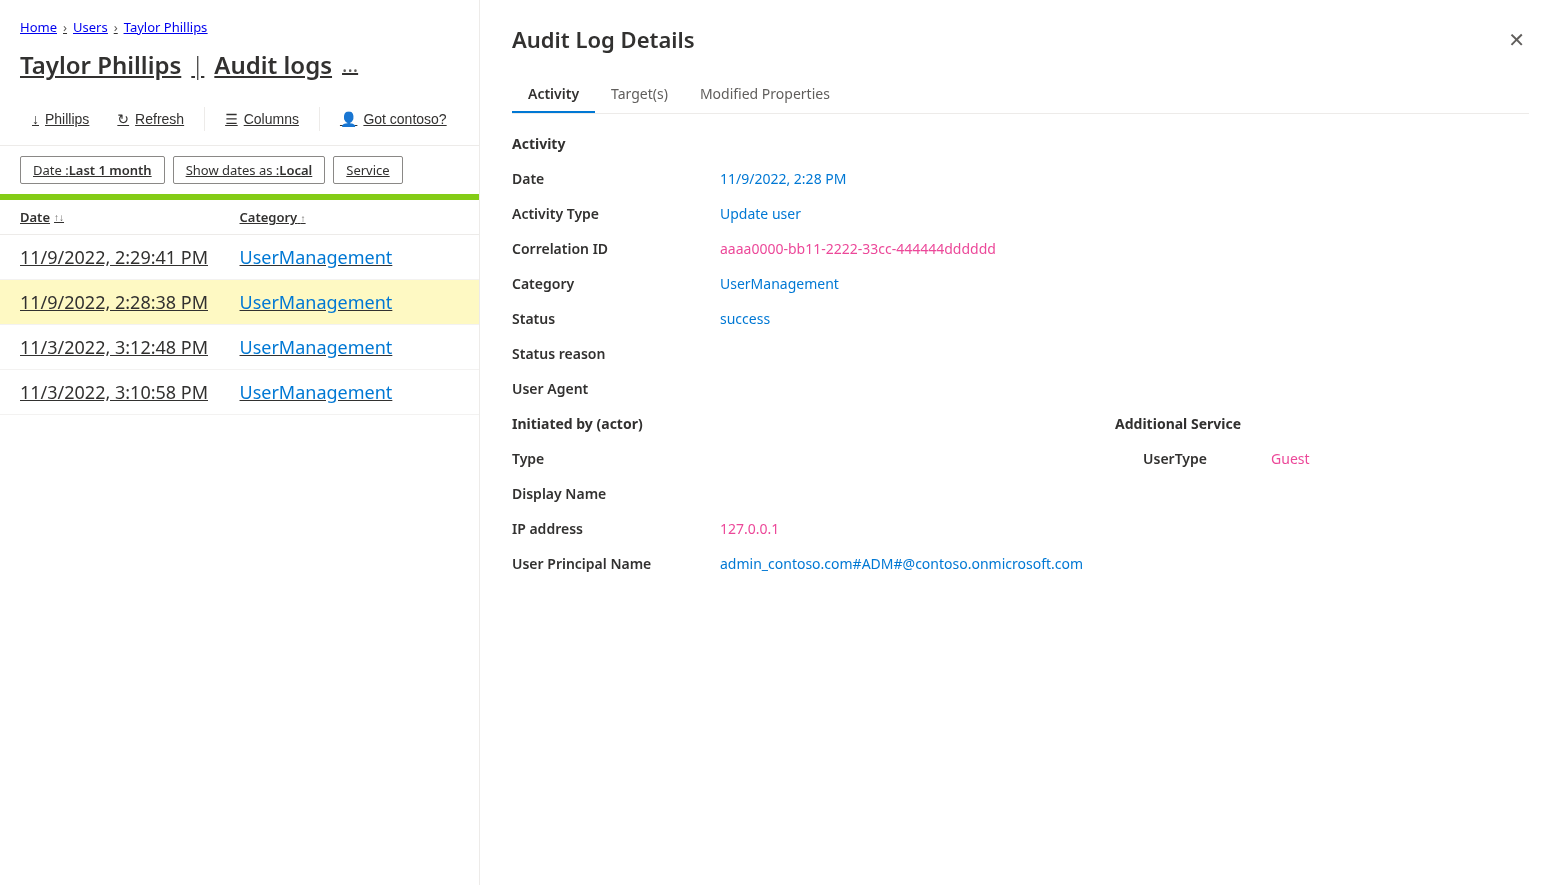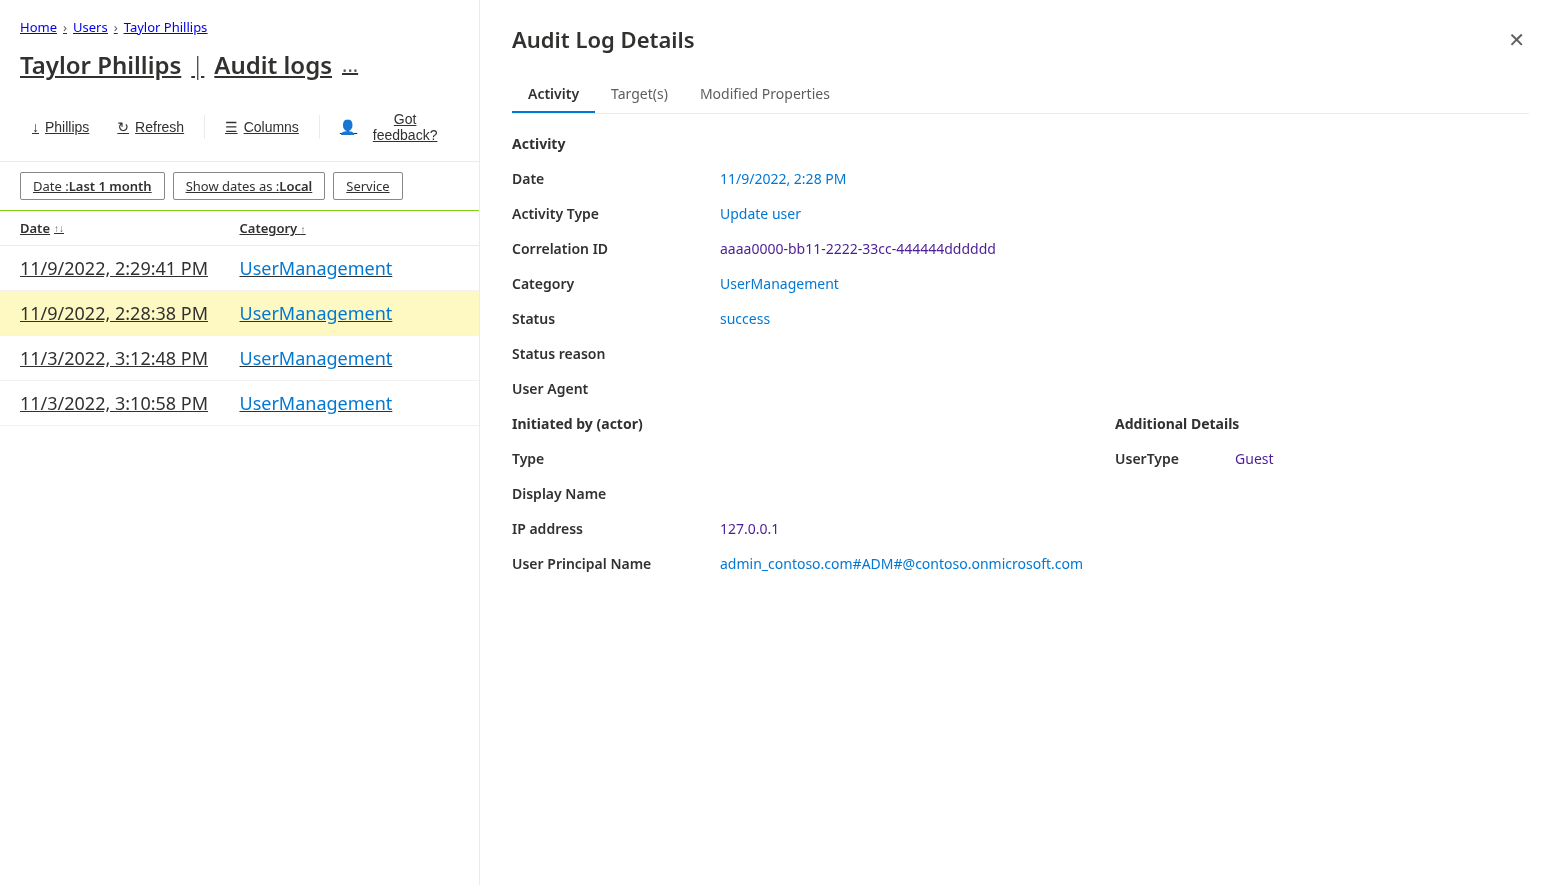--- a/index.html
+++ b/index.html
@@ -63,21 +63,21 @@
       cursor: pointer;
       border-radius: 2px;
     }
     .toolbar-divider { width: 1px; height: 24px; background: #edebe9; margin: 0 4px; }
 
     .filters {
       display: flex;
       align-items: center;
       gap: 0;
       padding: 10px 20px;
-      border-bottom: 1px solid #84cc16;
+      border-bottom: 6px solid #84cc16;
     }
     .filter-tag {
       display: flex;
       align-items: center;
       padding: 4px 12px;
       border: 1px solid #8a8886;
       border-radius: 2px;
       font-size: 13px;
       background: #fff;
       cursor: pointer;
@@ -180,41 +180,43 @@
       margin-bottom: 16px;
       align-items: start;
     }
     .detail-label {
       font-weight: 600;
       font-size: 14px;
       color: #323130;
     }
     .detail-value {
       font-size: 14px;
-      color: #4c1d95;
+      color: #ec4899;
     }
     .detail-value.link { color: #0078d4; cursor: pointer; }
 
     .two-columns {
       display: grid;
       grid-template-columns: 1fr 1fr;
       gap: 0;
     }
 
     .actor-section { }
     .additional-section {
       padding-left: 32px;
     }
     .additional-section .section-label {
       margin-bottom: 16px;
     }
     .additional-detail-row {
       display: grid;
       grid-template-columns: 120px 1fr;
+      gap: 8px;
       margin-bottom: 16px;
+      margin-left: 28px;
     }
   </style>
 </head>
 <body>
 
 <div class="left-panel">
 
   <div class="breadcrumb">
     <a href="#">Home</a>
     <span>›</span>
@@ -240,21 +242,21 @@
       <span>Refresh</span>
     </button>
     <div class="toolbar-divider"></div>
     <button class="toolbar-btn">
       <span>☰</span>
       <span>Columns</span>
     </button>
     <div class="toolbar-divider"></div>
     <button class="toolbar-btn">
       <span>👤</span>
-      <span>Got feedback?</span>
+      <span>Got contoso?</span>
     </button>
   </div>
 
   <div class="filters">
     <div class="filter-tag">
       <span>Date : </span>
         <strong>Last 1 month</strong>
     </div>
     <div class="filter-tag">
       <span>Show dates as : </span>
@@ -367,21 +369,21 @@
         <div class="detail-value">127.0.0.1</div>
       </div>
 
       <div class="detail-row">
         <div class="detail-label">User Principal Name</div>
         <div class="detail-value link">admin_contoso.com#ADM#@contoso.onmicrosoft.com</div>
       </div>
     </div>
 
     <div class="additional-section">
-      <div class="section-label">Additional Details</div>
+      <div class="section-label">Additional Service</div>
 
       <div class="additional-detail-row">
         <div class="detail-label">UserType</div>
         <div class="detail-value">Guest</div>
       </div>
     </div>
   </div>
 
 </div>
 

